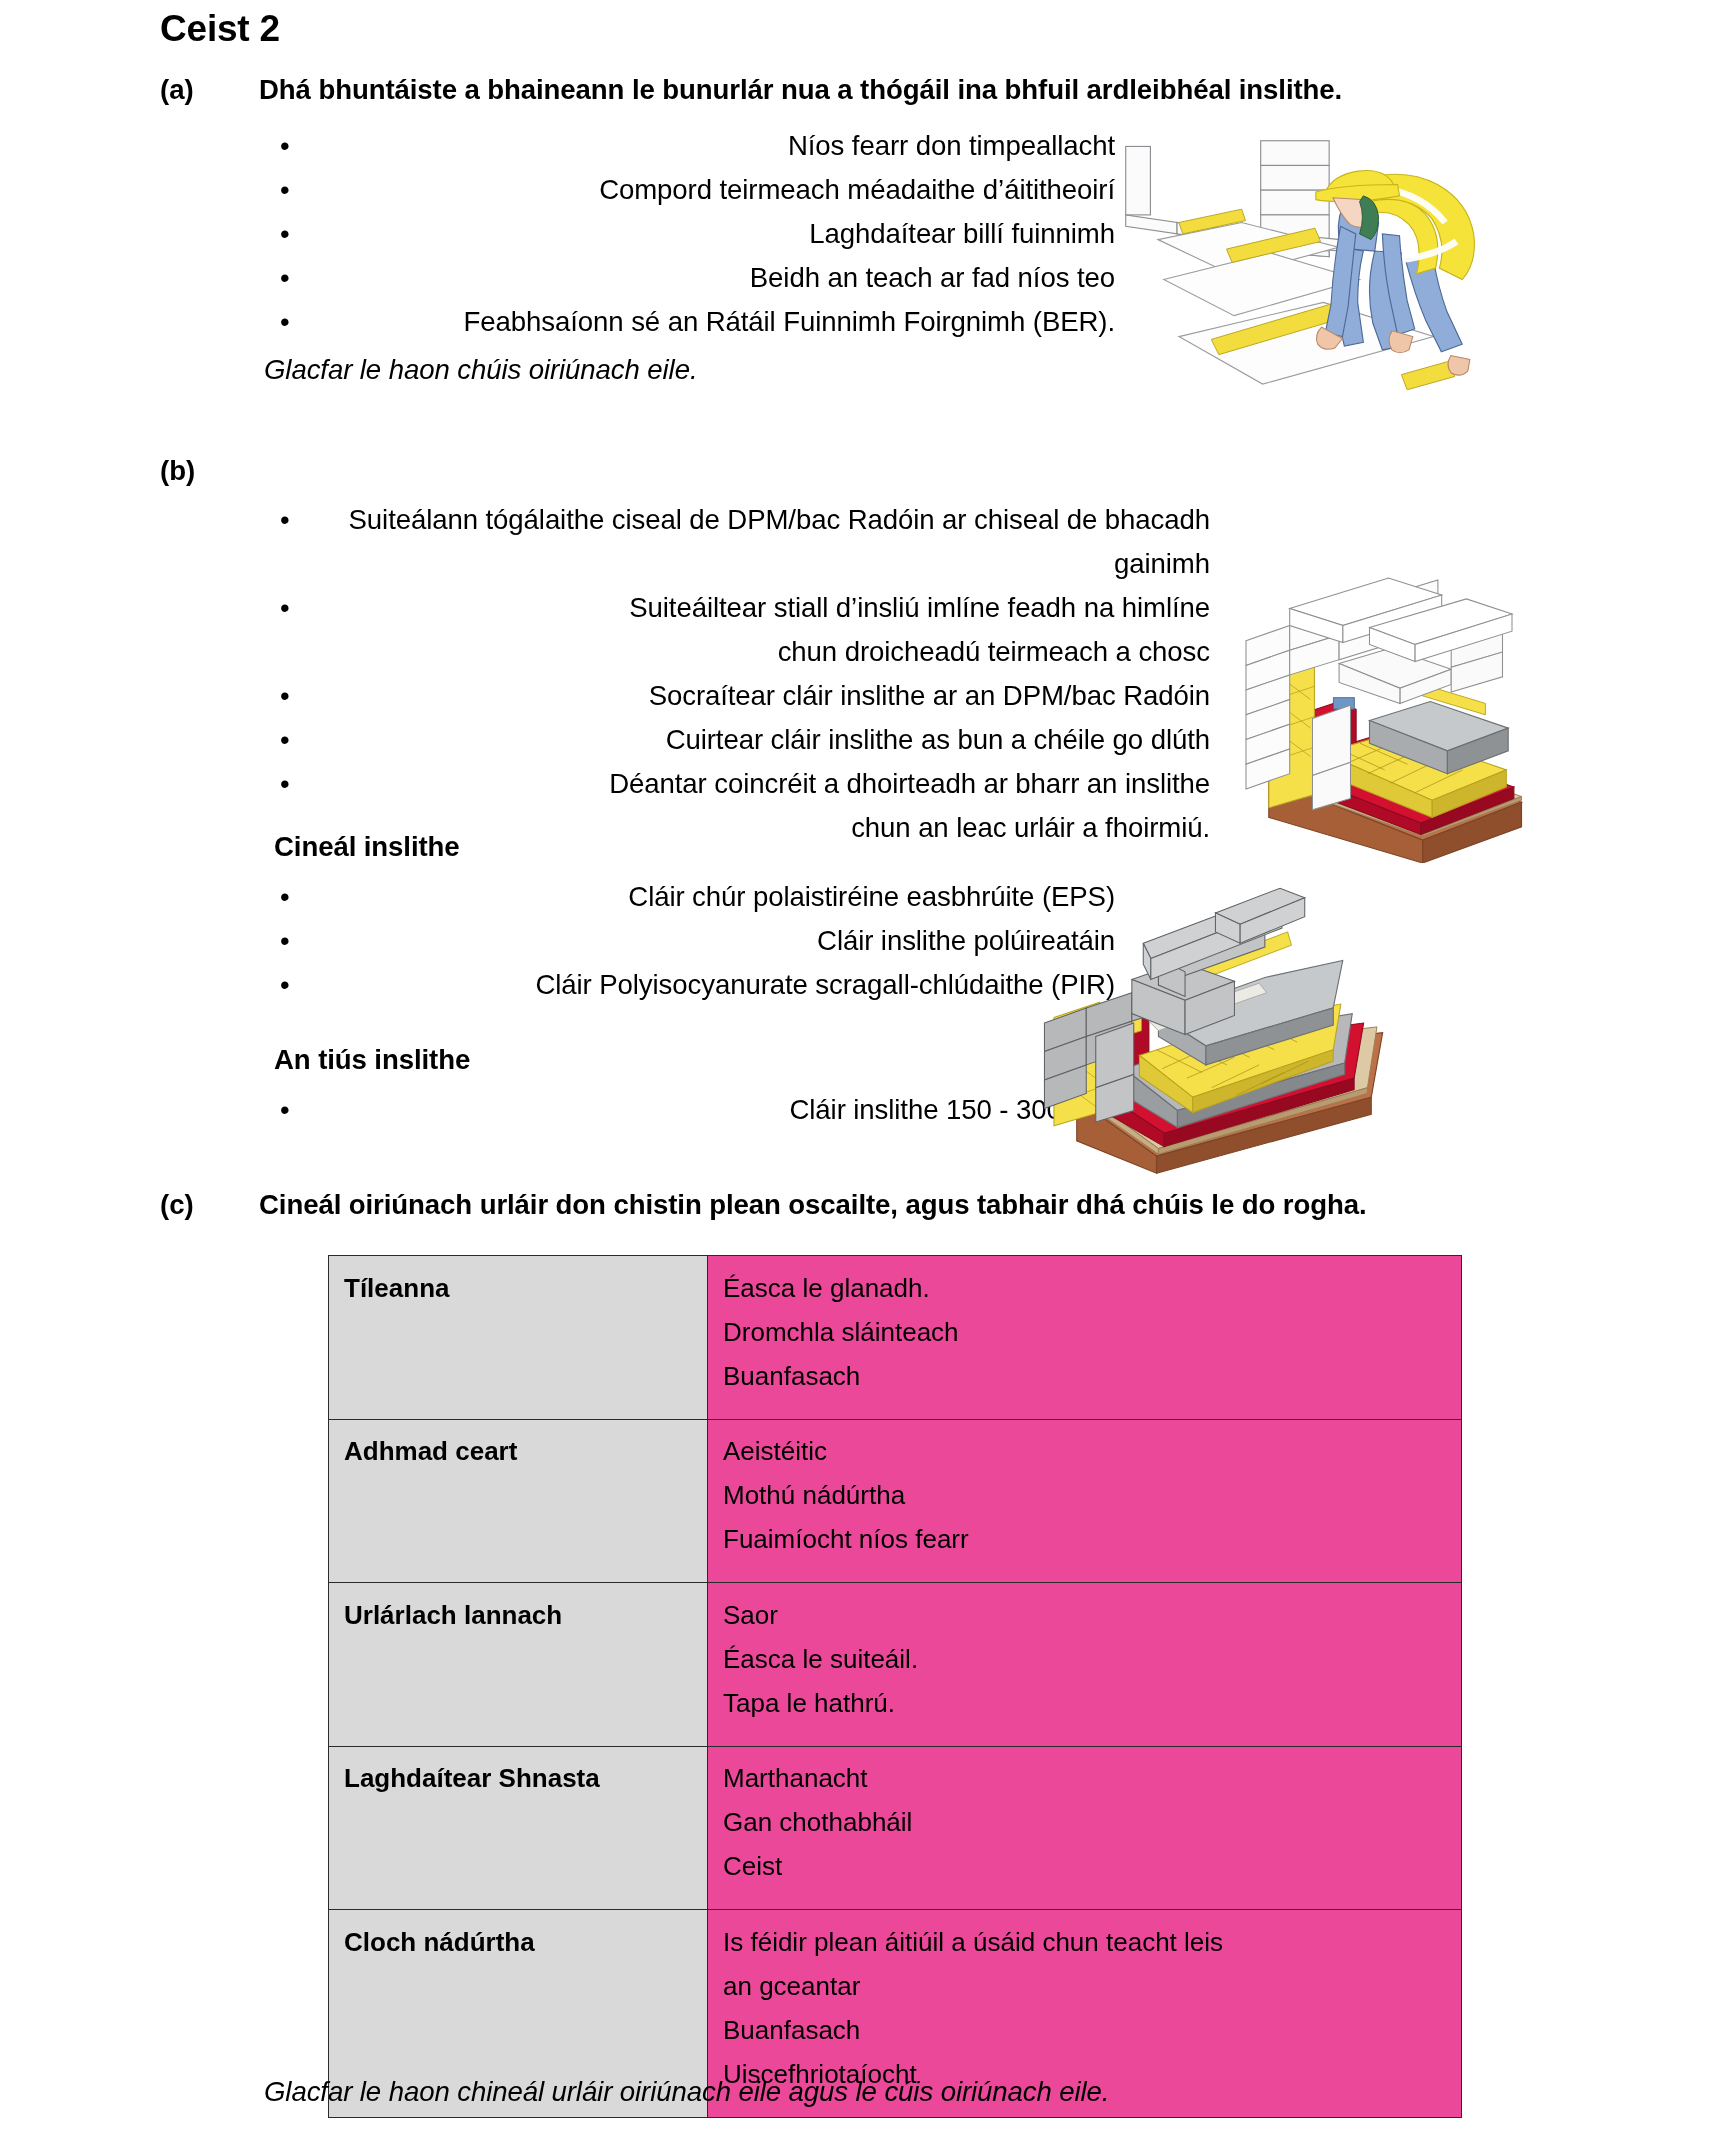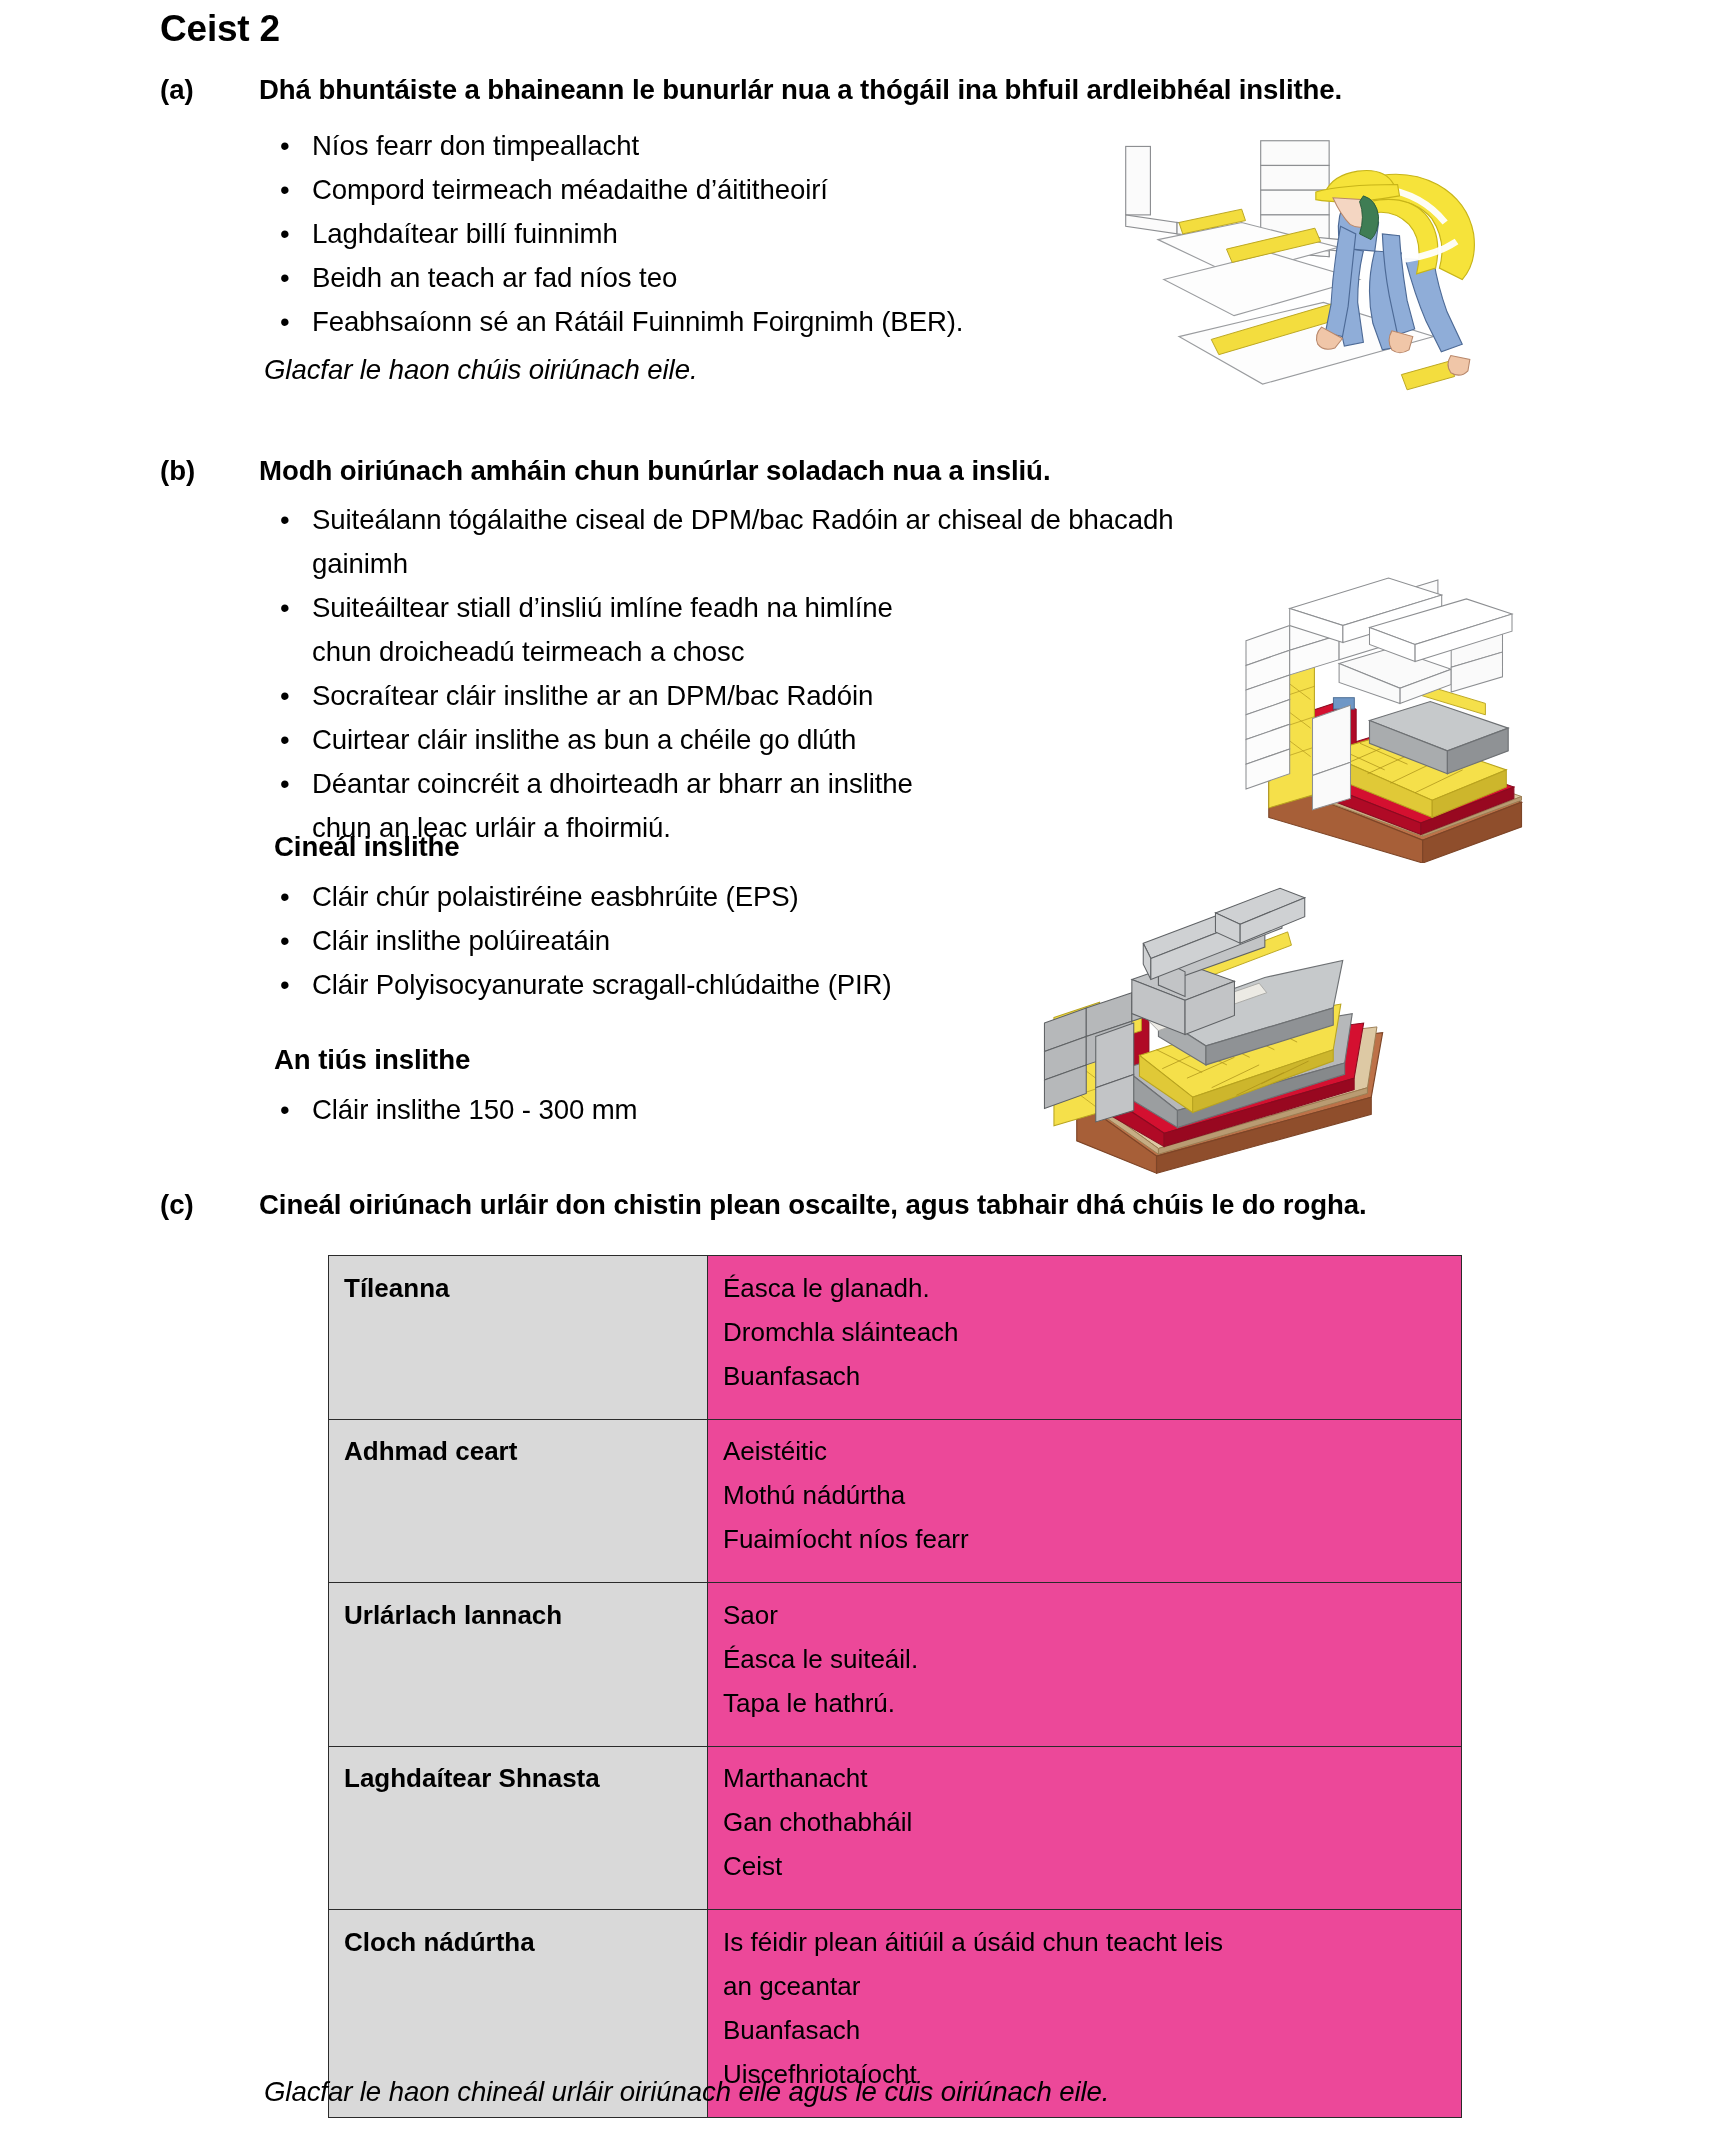--- a/index.html
+++ b/index.html
@@ -53,20 +53,21 @@
   ul.bul > li::before {
     content: "\2022";
     position: absolute;
     left: 21px;
     top: 0;
     font-size: 27.6px;
     line-height: 44px;
   }
   ul.bul > li .cont {
     display: block;
+    text-align: right;
   }
 
   .italic-note {
     font-size: 27.6px;
     font-style: italic;
     letter-spacing: -0.1px;
   }
 
   .sub-head {
     font-size: 27.6px;
@@ -208,21 +209,20 @@
       <g fill="#f0c6a8" stroke="#b8876a" stroke-width="1.1">
         <path d="M212 202 Q204 210 208 220 Q214 228 226 224 L234 214 Z"></path>
         <path d="M286 206 Q280 216 286 226 Q294 232 304 226 L308 212 Z"></path>
         <path d="M348 232 Q342 242 348 250 Q358 256 366 248 L368 236 Z"></path>
       </g>
     </svg>
   </div>
 
   <div class="part" style="left:160px; top:455px; width:1274px;">
     <div class="part-label">(b)</div>
-    <div class="part-heading">Modh oiriúnach amháin chun bunúrlar soladach nua a insliú.</div>
   </div>
 
   <ul class="bul" style="position:absolute; left:259px; top:498px; width:951px;">
     <li>
       <span class="cont">Suiteálann tógálaithe ciseal de DPM/bac Radóin ar chiseal de bhacadh gainimh</span>
     </li>
     <li>
       <span class="cont">Suiteáiltear stiall d’insliú imlíne feadh na himlíne</span>
       <span class="cont">chun droicheadú teirmeach a chosc</span>
     </li>

